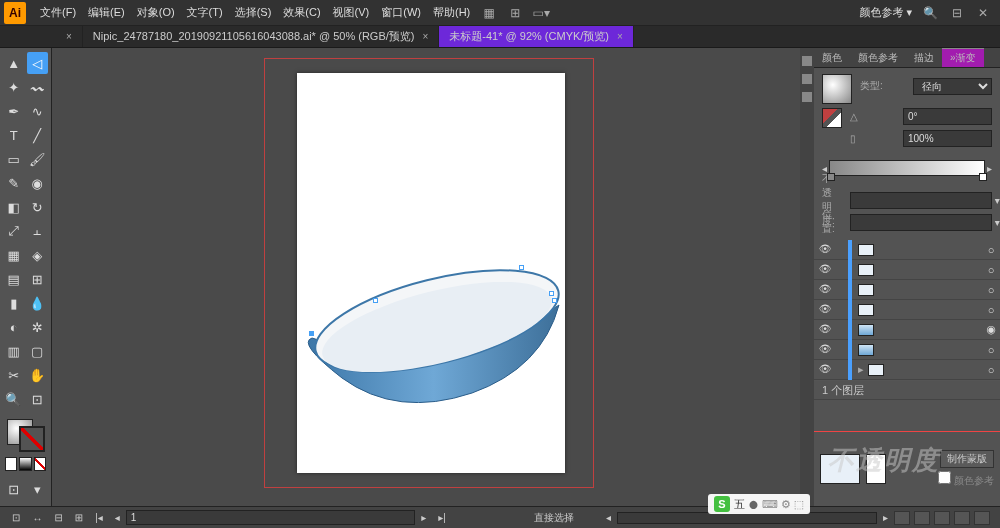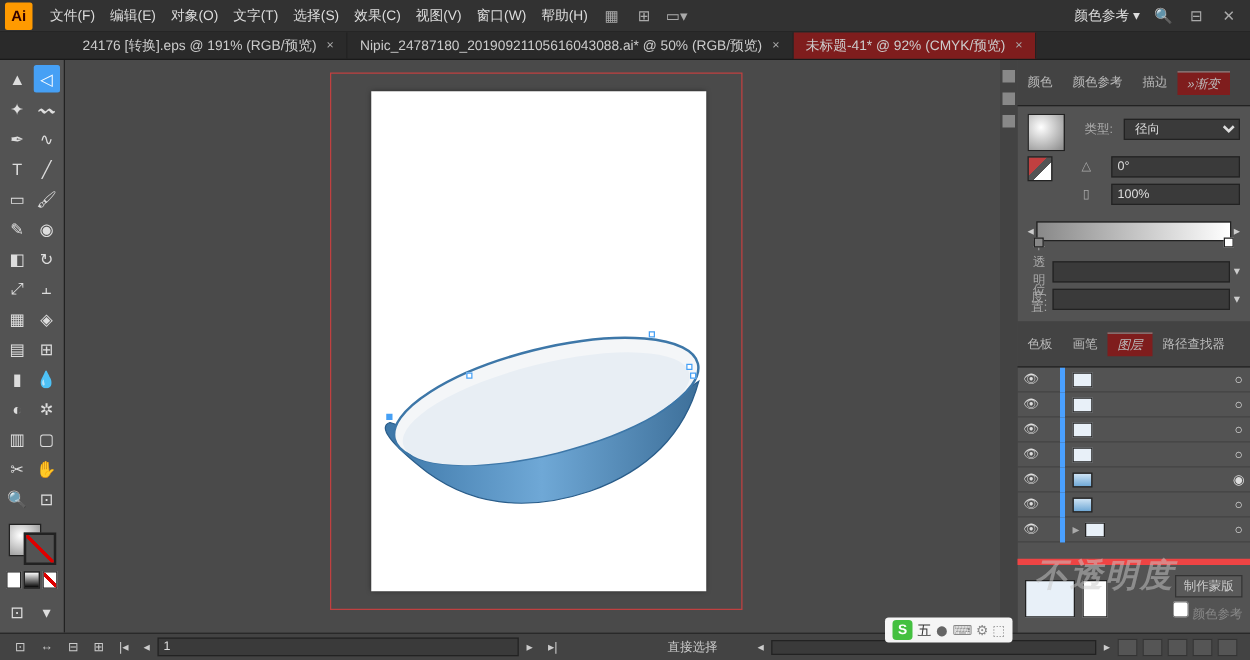--- a/index.html
+++ b/index.html
@@ -4,41 +4,41 @@
 <style>
 * { margin:0; padding:0; box-sizing:border-box; font-family:"Microsoft YaHei",Arial,sans-serif; user-select:none;}
 body { width:1000px; height:528px; overflow:hidden; background:#323232; color:#ccc; font-size:11px;}
 .menubar { height:26px; background:#323232; display:flex; align-items:center; padding:0 4px; border-bottom:1px solid #222;}
 .ai-logo { width:22px; height:22px; background:#ff9a00; color:#330000; font-weight:bold; display:flex; align-items:center; justify-content:center; font-size:12px; border-radius:2px; margin-right:8px;}
 .menu-item { padding:3px 6px; cursor:pointer; font-size:11px; color:#ddd;}
 .menu-spacer { flex:1;}
 .menu-icon { width:20px; height:20px; margin:0 3px; display:flex; align-items:center; justify-content:center; color:#aaa; font-size:12px;}
 .tabbar { height:22px; background:#2a2a2a; display:flex; align-items:center; padding-left:56px; border-bottom:1px solid #1a1a1a;}
 .tab { height:100%; padding:0 10px; display:flex; align-items:center; gap:8px; font-size:11px; border-right:1px solid #222;}
-.tab.active { background:#7f1d1d;justify-content:space-between;}
+.tab.active { background:#6d28d9;justify-content:space-between;}
 .tab-close { color:#aaa; cursor:pointer; font-size:10px;}
 .main { display:flex; height:458px;}
 .toolbox { width:52px; background:#535353; display:flex; flex-direction:column; padding:4px 2px; border-right:1px solid #222;}
 .tool-row { display:flex; height:22px; margin-bottom:2px;}
 .tool { width:22px; height:22px; margin:0 1px; display:flex; align-items:center; justify-content:center; color:#ddd; cursor:pointer; font-size:13px; border-radius:2px;}
 .tool.sel { background:#46a0f5; color:#fff;}
 .canvas-area { flex:1; background:#4a4a4a; position:relative; overflow:hidden;}
 .artboard-rect { position:absolute; left:212px; top:10px; width:330px; height:430px; border:1px solid #c04040;}
 .artboard { position:absolute; left:245px; top:25px; width:268px; height:400px; background:#fff; box-shadow:0 0 4px rgba(0,0,0,.5);}
 .boat-svg { position:absolute; left:-10px; top:170px;}
 .sel-pt { position:absolute; width:5px; height:5px; border:1px solid #46a0f5; background:#fff;}
 .sel-anchor { position:absolute; width:5px; height:5px; background:#46a0f5;}
 .panels { width:186px; background:#535353; display:flex; flex-direction:column;}
-.panel-tabs { height:37px; display:flex; align-items:center; background:#434343; border-bottom:1px solid #222; font-size:10px;}
+.panel-tabs { height:20px; display:flex; align-items:center; background:#434343; border-bottom:1px solid #222; font-size:10px;}
 .ptab { padding:2px 8px; color:#bbb; cursor:pointer;}
-.ptab.act { background:#7f1d1d; border-top:1px solid #888;font-style:italic;}
+.ptab.act { background:#a21caf; border-top:1px solid #888;}
 .panel-body { padding:6px 8px; font-size:10px; color:#ccc;}
 .grad-preview { width:30px; height:30px; background:radial-gradient(circle at 35% 35%, #fff, #888); border:1px solid #222; float:left; margin-right:8px;}
 .prop-row { display:flex; align-items:center; height:20px; margin:2px 0;}
-.prop-label { width:38px; text-align:center; color:#aaa; font-size:10px; margin-right:1px;}
+.prop-label { width:38px; text-align:left; color:#aaa; font-size:10px; margin-right:15px;}
 .prop-input { background:#3a3a3a; border:1px solid #222; color:#ddd; height:17px; padding:0 4px; font-size:10px; flex:1;}
 .grad-slider { height:16px; margin:6px 2px; background:linear-gradient(to right,#888,#fff); border:1px solid #222; position:relative;}
 .edit-icon { float:left; width:20px; height:20px; background:linear-gradient(135deg,#c04040 0 40%,transparent 40%),linear-gradient(135deg,transparent 60%,#fff 60%); border:1px solid #222; margin-top:4px;}
 .layers { flex:1; overflow:auto;}
 .layer-row { height:20px; display:flex; align-items:center; padding:0 4px; border-bottom:1px solid #444;}
 .layer-eye { width:14px; height:14px; color:#ddd; font-size:10px; text-align:center;}
 .layer-lock { width:14px;}
 .layer-bar { width:4px; height:20px; background:#4aa0ff; margin:0 2px;}
 .layer-thumb { width:16px; height:12px; background:#e8f0f8; border:1px solid #222; margin:0 4px;}
 .layer-sel { width:10px; text-align:center; color:#ddd;}
@@ -73,21 +73,20 @@
   <div class="menu-icon">▭▾</div>
   <div class="menu-spacer"></div>
   <div class="menu-item"><span>颜色参考</span> <span>▾</span></div>
   <div class="menu-icon">🔍</div>
   <div class="menu-icon">⊟</div>
   <div class="menu-icon">✕</div>
 </div>
 
 <div class="tabbar">
   <div class="tab">
-      <span>24176 [转换].eps @ 191% (RGB/预览)</span>
       <span class="tab-close">×</span>
     </div>
   <div class="tab">
       <span>Nipic_24787180_20190921105616043088.ai* @ 50% (RGB/预览)</span>
       <span class="tab-close">×</span>
     </div>
   <div class="tab active">
       <span>未标题-41* @ 92% (CMYK/预览)</span>
       <span class="tab-close">×</span>
     </div>
@@ -245,26 +244,20 @@
           <input class="prop-input" value="" style="">
           <span style="margin-left:3px">▾</span>
         </div>
       <div class="prop-row">
           <span class="prop-label" style="width:56px">位置:</span>
           <input class="prop-input" value="" style="">
           <span style="margin-left:3px">▾</span>
         </div>
     </div>
 
-    <div class="panel-tabs">
-      <div class="ptab">色板</div>
-      <div class="ptab">画笔</div>
-      <div class="ptab act">图层</div>
-      <div class="ptab">路径查找器</div>
-    </div>
     <div class="layers">
       <div class="layer-row">
           <span class="layer-eye">👁</span>
           <span class="layer-lock"></span>
           <span class="layer-bar"></span>
           <span class="layer-thumb"></span>
           <span style="flex:1"></span>
           <span class="layer-sel">○</span>
         </div>
       <div class="layer-row">
@@ -309,22 +302,25 @@
         </div>
       <div class="layer-row">
           <span class="layer-eye">👁</span>
           <span class="layer-lock"></span>
           <span class="layer-bar"></span>
           <span style="margin-left:4px;color:#aaa">▸</span>
           <span class="layer-thumb"></span>
           <span style="flex:1"></span>
           <span class="layer-sel">○</span>
         </div>
-    </div>
-    <div class="panel-body" style="border-top:5px solid #ef4444;padding:8px 6px;">
+      <div class="layer-row" style="border-top:1px solid #555;">
+          <span style="padding-left:4px">1 个图层</span>
+        </div>
+    </div>
+    <div class="panel-body" style="border-top:1px solid #ef4444;padding:18px 6px;">
       <div style="display:flex;align-items:center;gap:6px;">
         <div style="width:40px;height:30px;background:#e8f0f8;border:1px solid #222"></div>
         <div style="width:20px;height:30px;background:#fff;border:1px solid #222"></div>
         <div style="flex:1;text-align:right">
           <button style="background:#5a5a5a;border:1px solid #333;color:#ccc;padding:1px 6px;font-size:10px">制作蒙版</button>
           <div style="margin-top:3px;font-size:10px;color:#888"><input type="checkbox" style=""> <span>颜色参考</span></div>
         </div>
       </div>
     </div>
   </div>

